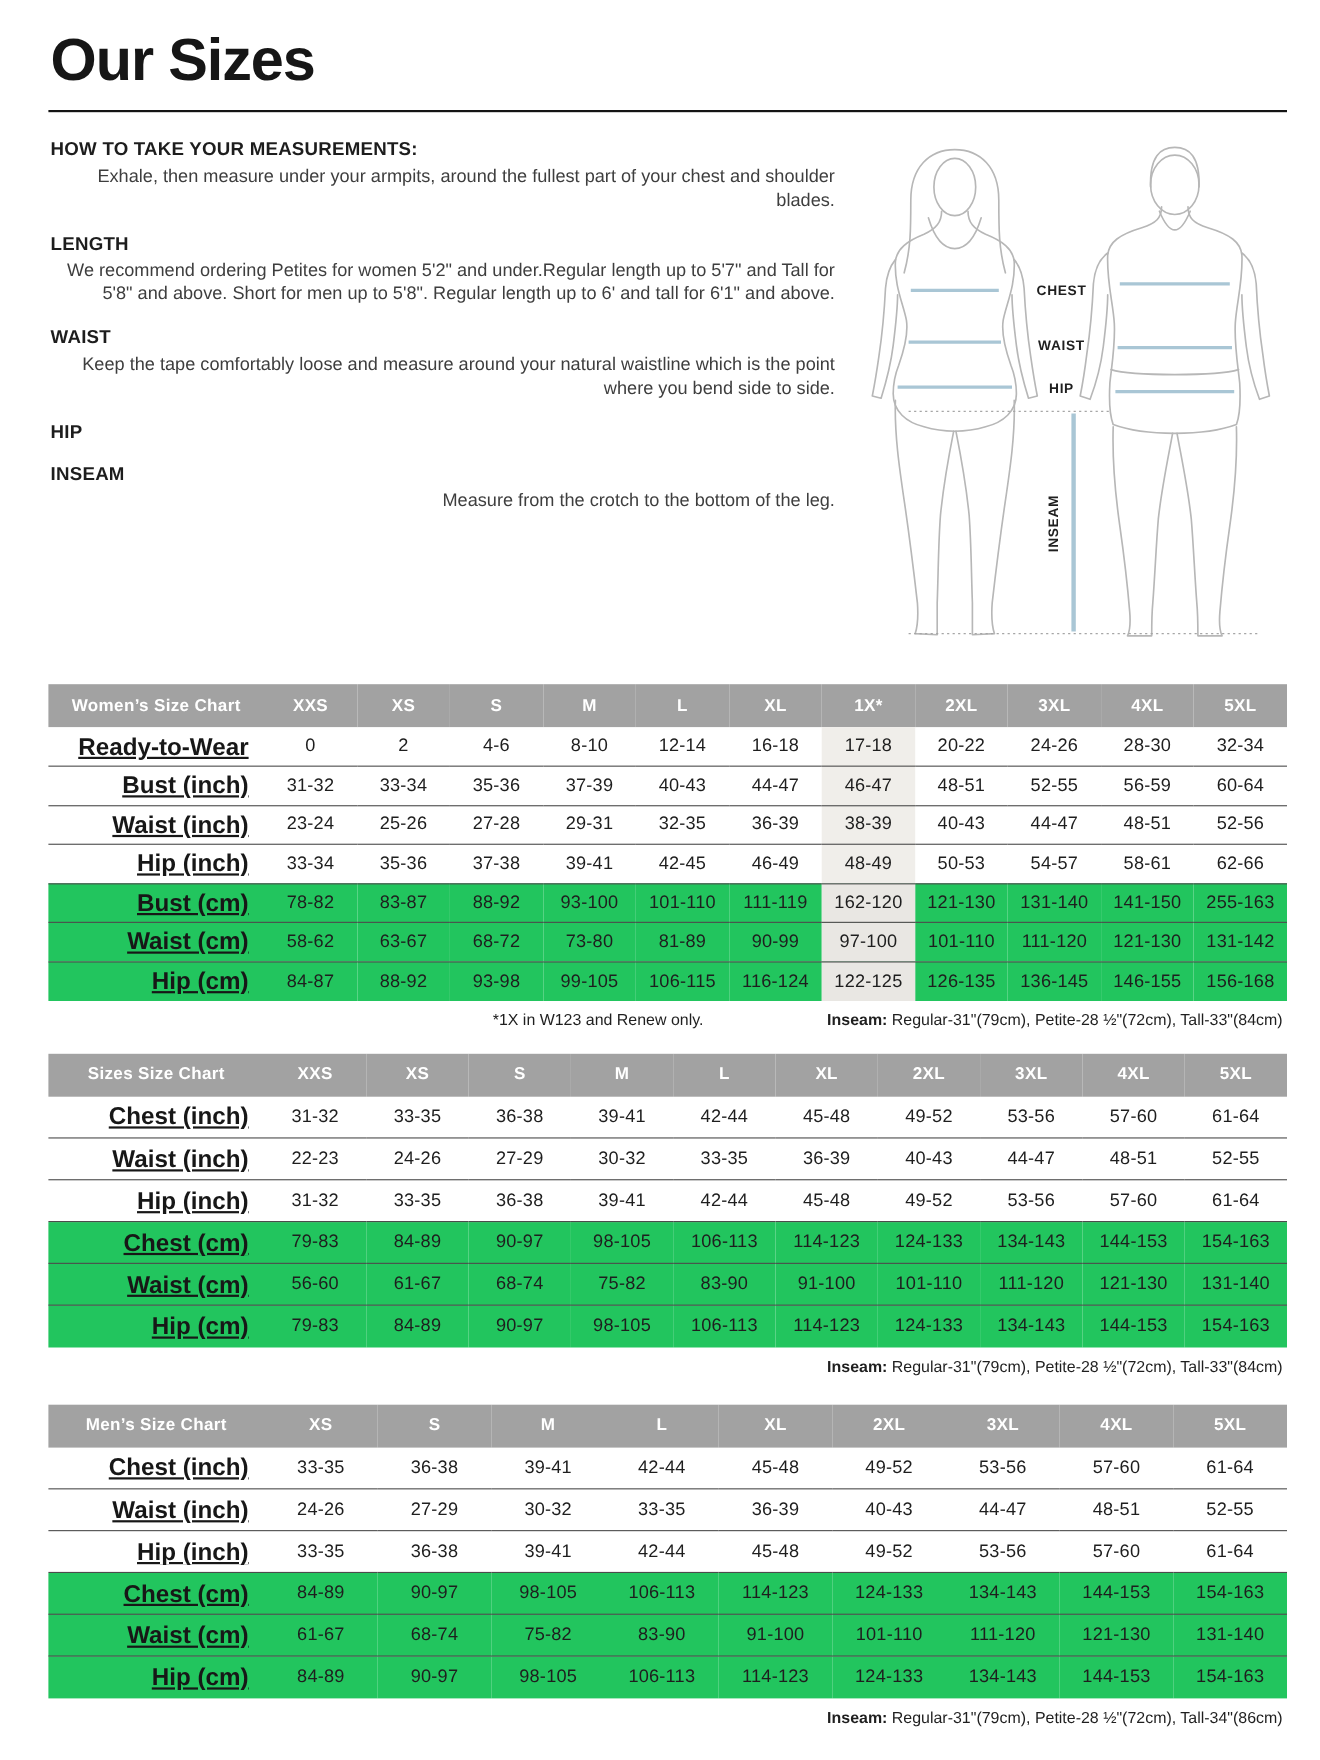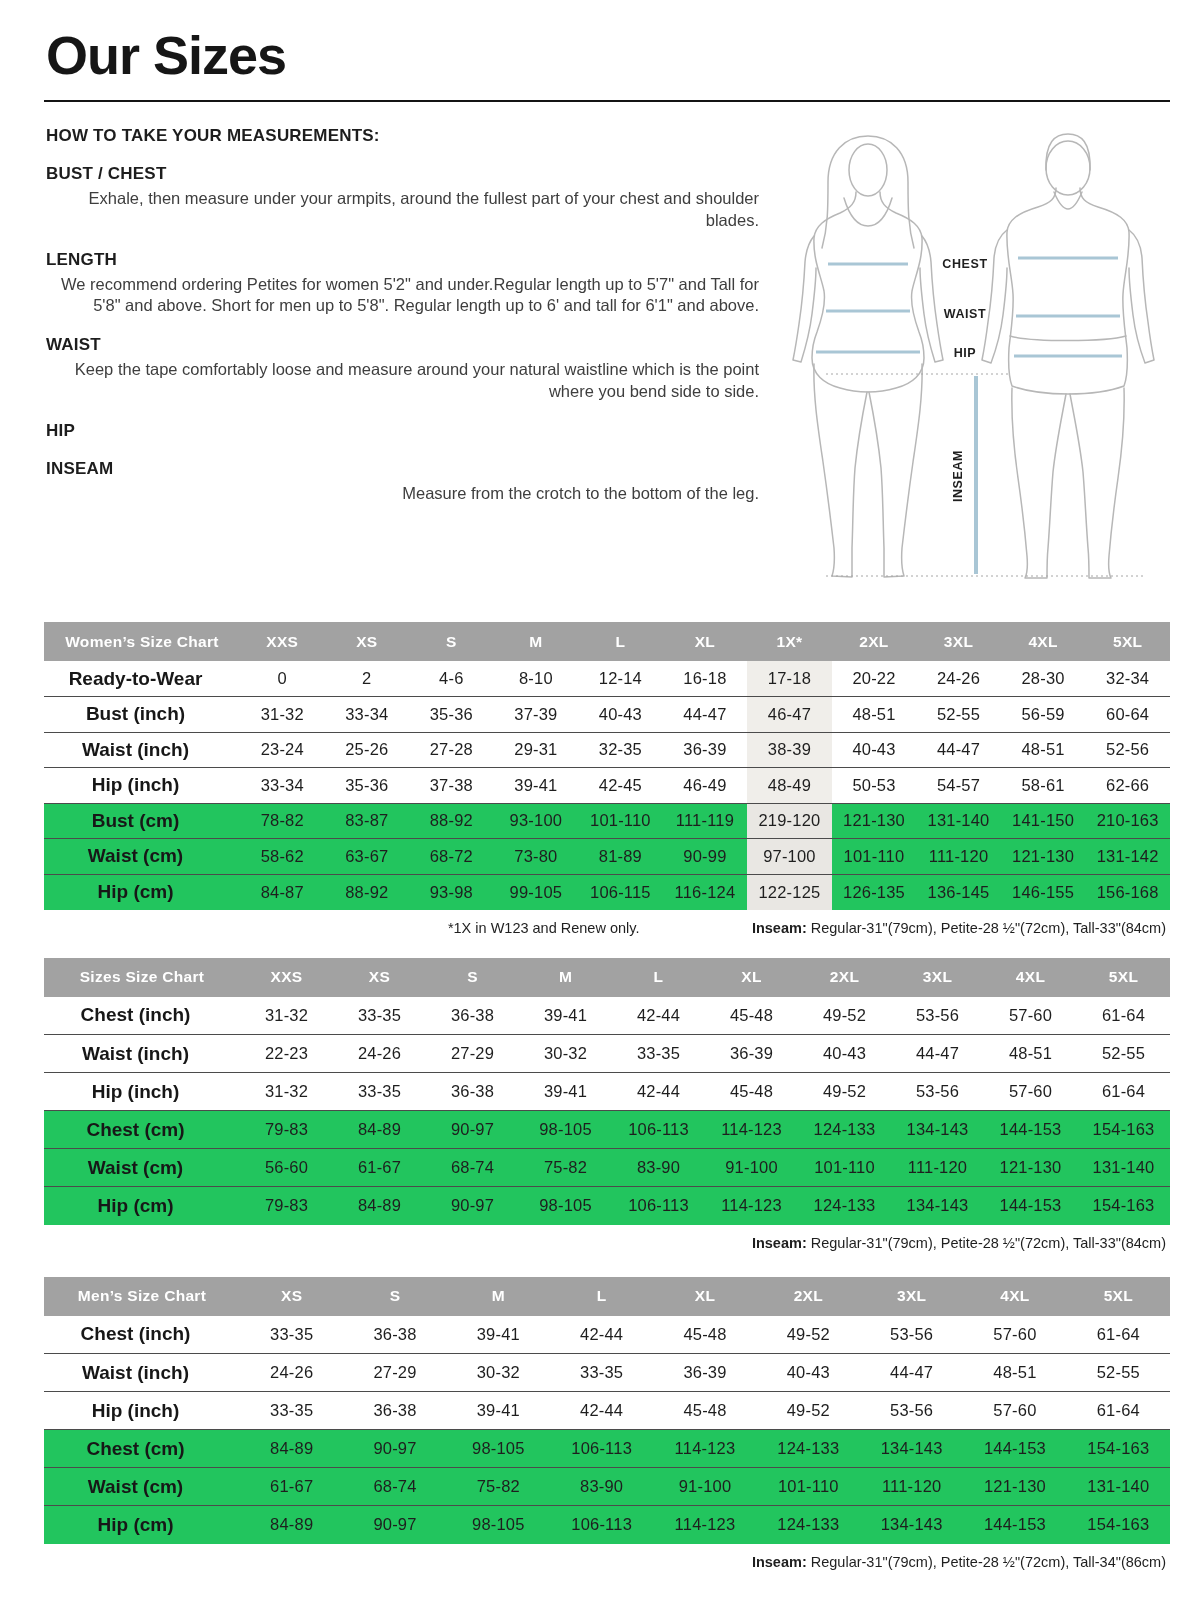--- a/index.html
+++ b/index.html
@@ -19,21 +19,21 @@
   .charts{margin-top:22px;}
   .table-block{margin-top:0;}
   .tb-unisex{margin-top:20px;}
   .tb-men{margin-top:24px;}
   table.size-table{width:100%;border-collapse:collapse;table-layout:fixed;}
   table.size-table thead th{background:#a2a2a2;color:#fff;font-size:15.5px;font-weight:700;height:37px;letter-spacing:.3px;}
   table.size-table tbody tr{height:38px;}
   table.t-women tbody tr{height:35.5px;}
   table.size-table tbody tr{border-bottom:1px solid #4b4b4b;}
   table.size-table tbody tr:last-child{border-bottom:none;}
-  table.size-table tbody th{font-size:19px;font-weight:700;padding-right:14px;color:#171717;}
+  table.size-table tbody th{font-size:22px;font-weight:700;text-align:right;padding-right:14px;color:#171717;text-decoration:underline;}
   table.size-table tbody td{font-size:16.5px;text-align:center;color:#1e1e1e;letter-spacing:.2px;}
   tr.shaded{background:#22c55e;}
   td.hl{background:#f0eeea;}
   tr.shaded td.hl{background:#e9e7e3;}
   .footrow{display:flex;justify-content:flex-end;align-items:center;padding:10px 4px 2px 0;font-size:14.5px;color:#1f1f1f;}
   .fn-left{margin-right:auto;margin-left:36%;}
   .fn-inseam b{font-weight:700;}
 </style>
 </head>
 <body>
@@ -41,21 +41,20 @@
 <div class="page">
 
   <h1>Our Sizes</h1>
   <hr class="title-rule">
 
   <div class="upper">
     <div class="instructions">
       <div class="howto-heading">HOW TO TAKE YOUR MEASUREMENTS:</div>
       <div>
           <div class="msec">
-            <h3>BUST / CHEST</h3>
             <p>Exhale, then measure under your armpits, around the fullest part of your chest and shoulder blades.</p>
           </div>
           <div class="msec">
             <h3>LENGTH</h3>
             <p>We recommend ordering Petites for women 5'2" and under.Regular length up to 5'7" and Tall for 5'8" and above. Short for men up to 5'8". Regular length up to 6' and tall for 6'1" and above.</p>
           </div>
           <div class="msec">
             <h3>WAIST</h3>
             <p>Keep the tape comfortably loose and measure around your natural waistline which is the point where you bend side to side.</p>
           </div>
@@ -206,25 +205,25 @@
               <td>62-66</td>
             </tr>
             <tr class="shaded">
               <th>Bust (cm)</th>
               <td>78-82</td>
               <td>83-87</td>
               <td>88-92</td>
               <td>93-100</td>
               <td>101-110</td>
               <td>111-119</td>
-              <td class="hl">219-120</td>
+              <td class="hl">162-120</td>
               <td>121-130</td>
               <td>131-140</td>
               <td>141-150</td>
-              <td>210-163</td>
+              <td>255-163</td>
             </tr>
             <tr class="shaded">
               <th>Waist (cm)</th>
               <td>58-62</td>
               <td>63-67</td>
               <td>68-72</td>
               <td>73-80</td>
               <td>81-89</td>
               <td>90-99</td>
               <td class="hl">97-100</td>

